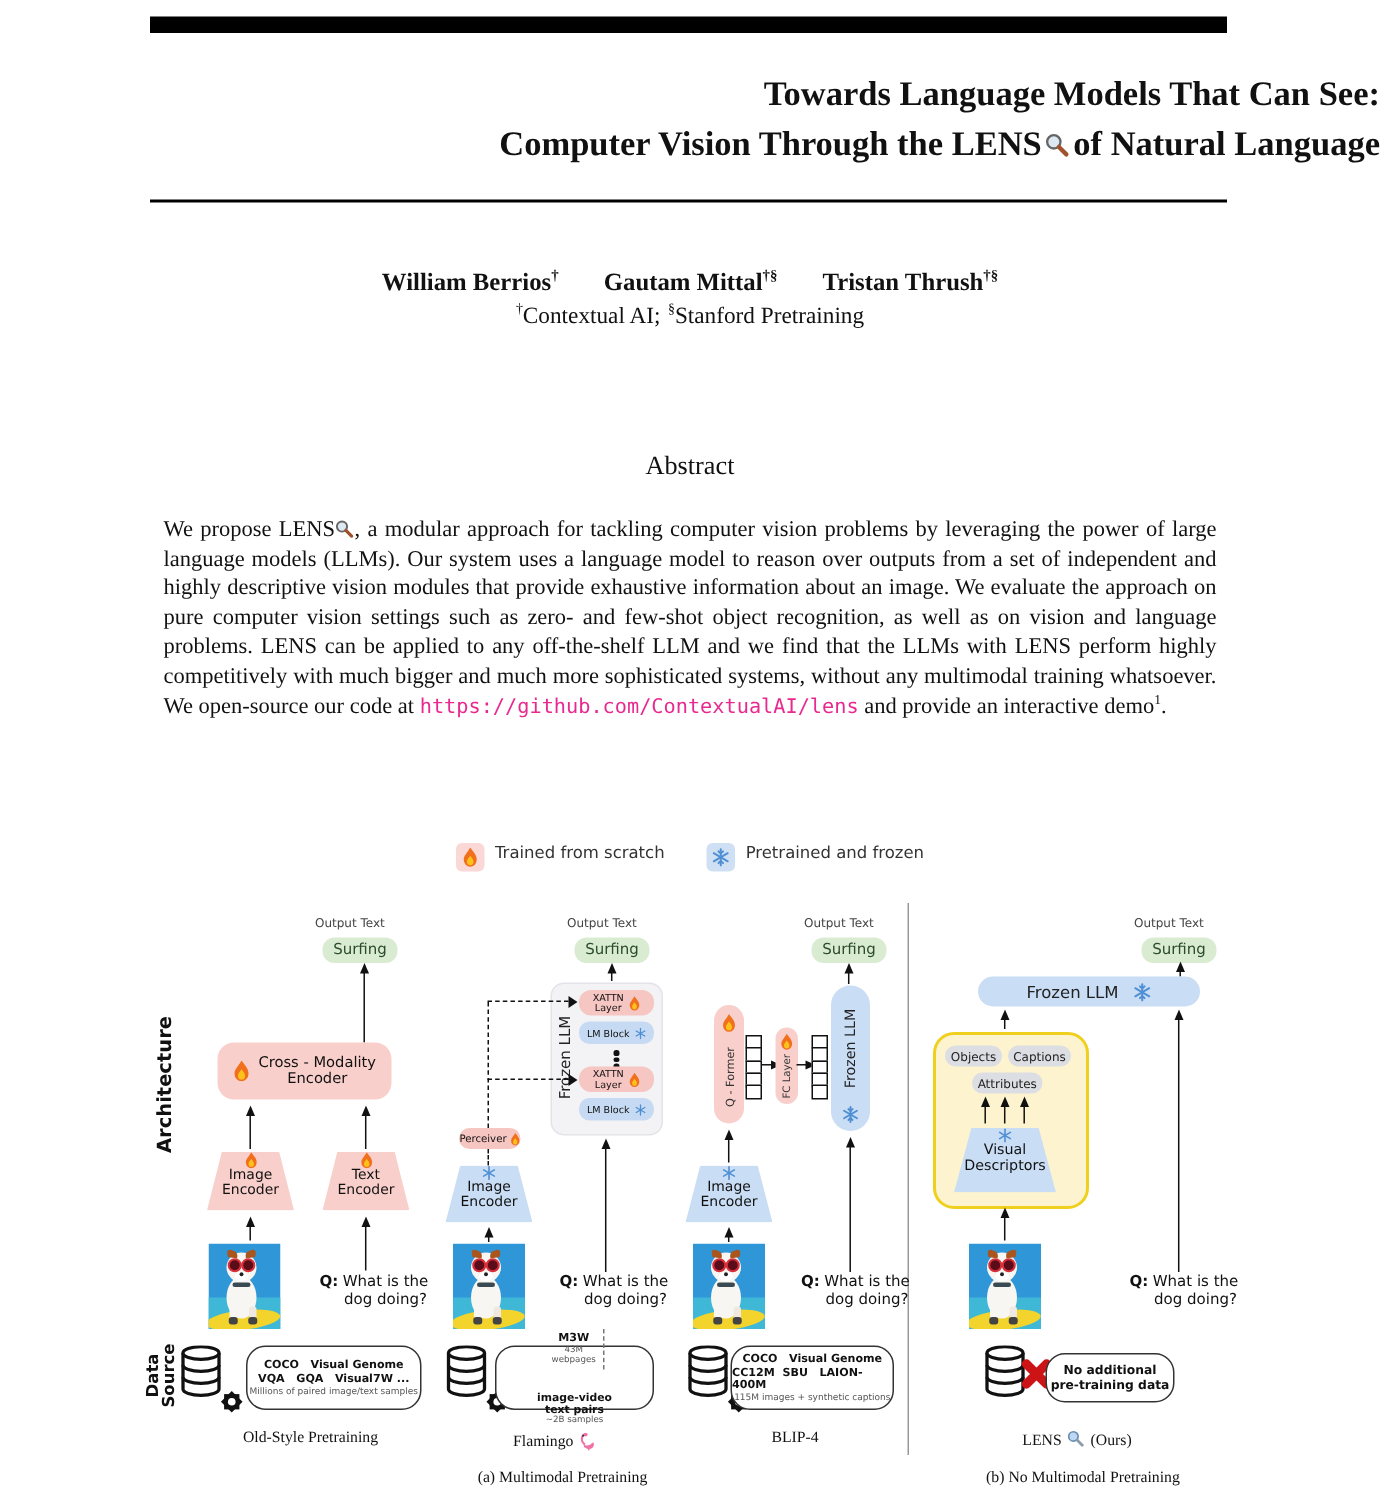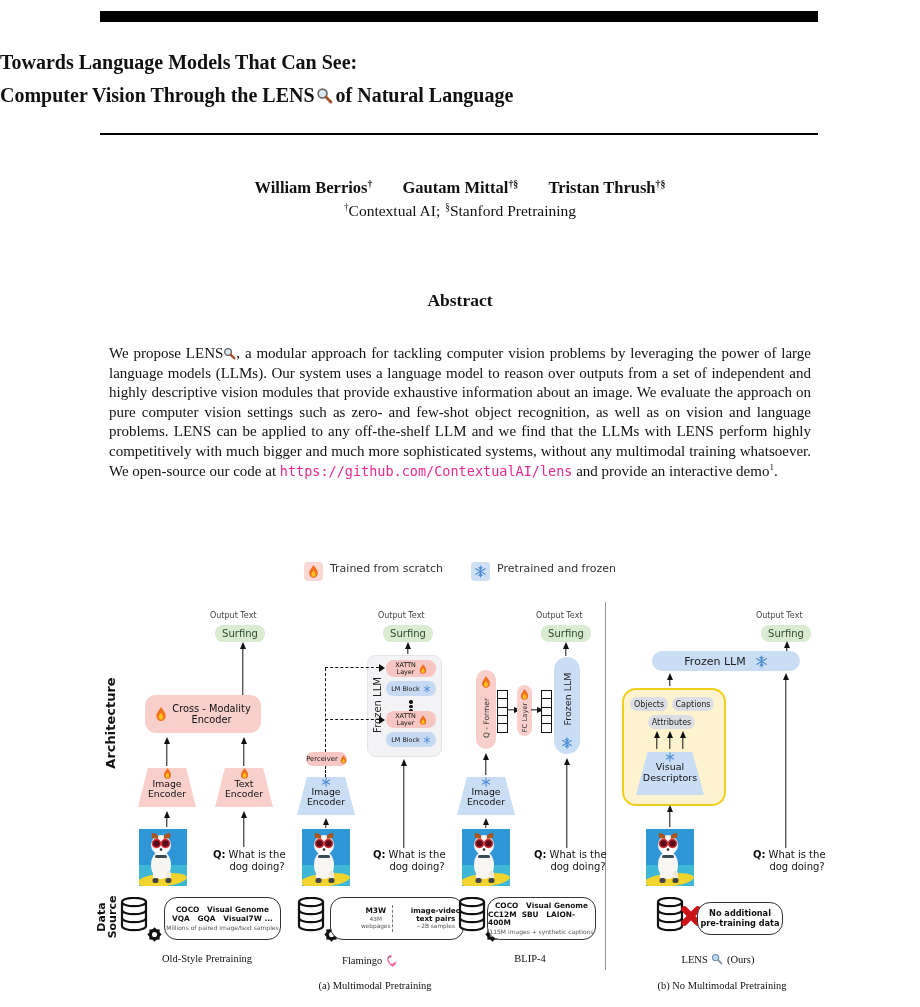--- a/index.html
+++ b/index.html
@@ -7,26 +7,26 @@
   .abs { position:absolute; }
   .sans { font-family:"DejaVu Sans", sans-serif; }
   .mono { font-family:"DejaVu Sans Mono", monospace; }
   .ctr { text-align:center; }
   .pre { white-space:pre-wrap; }
   .b { font-weight:bold; }
   sup.sup { font-size:60%; vertical-align:super; line-height:0; }
 
   
   .topbar { left:100px; top:11px; width:718px; height:11px; background:#000; }
-  .title { left:0; top:46px; width:920px; font-size:20px; font-weight:bold; line-height:33px; text-align:left; }
+  .title { left:0; top:46px; width:920px; font-size:23px; font-weight:bold; line-height:33px; text-align:right; }
   .rule { left:100px; top:133px; width:718px; height:2px; background:#000; }
   .authors { left:0; top:176px; width:920px; text-align:center; font-size:16.5px; font-weight:bold; line-height:23px; }
   .authors .nm { margin:0 13px; }
   .affil { font-weight:normal; font-size:15.5px; }
-  .abs-head { left:0; top:290px; width:920px; text-align:center; font-weight:bold; font-size:17.5px; }
+  .abs-head { left:0; top:300px; width:920px; text-align:center; font-weight:normal; font-size:17.5px; }
   .abstract { left:109px; top:344px; width:702px; font-size:15px; line-height:19.6px; text-align:justify; }
   .link { color:#e82a8f; font-size:13.5px; }
 
   
   .legend { left:0; top:562px; width:920px; display:flex; justify-content:center; gap:28px; }
   .leg-item { display:flex; align-items:flex-start; gap:7px; font-size:11px; color:#333; }
   .leg-ic { width:19px; height:19px; border-radius:4px; display:flex; align-items:center; justify-content:center; }
   .leg-fire { background:#f9d8d5; }
   .leg-snow { background:#cfe0f4; }
 
@@ -526,21 +526,21 @@
         <path d="M2 13 A12 4.2 0 0 0 26 13" fill="none"></path>
         <path d="M2 21 A12 4.2 0 0 0 26 21" fill="none"></path>
       </g>
     </svg>
   <svg style="position:absolute;right:-3px;bottom:-2px;" width="17" height="17" viewBox="0 0 16 16">
       <rect x="3.2" y="3.2" width="9.6" height="9.6" fill="#111"></rect>
       <rect x="3.2" y="3.2" width="9.6" height="9.6" fill="#111" transform="rotate(45 8 8)"></rect>
       <circle cx="8" cy="8" r="2.4" fill="#fff"></circle>
     </svg>
 </div>
-<div class="bubble" style="left:330px;top:897px;width:104px;height:41px;flex-direction:row;gap:15px;padding-left:28px;">
+<div class="bubble" style="left:330px;top:897px;width:104px;height:41px;flex-direction:column;gap:15px;">
   <div style="width:38%;text-align:center;border-right:1px dashed #777;padding:2px 0;">
     <div class="b" style="font-size:7.4px;">M3W</div>
     <div style="font-size:5.8px;color:#555;">43M webpages</div>
   </div>
   <div style="width:62%;text-align:center;">
     <div class="b pre" style="font-size:7.2px;line-height:1.15;">image-video
 text pairs</div>
     <div style="font-size:5.8px;color:#555;">~2B samples</div>
   </div>
 </div>

